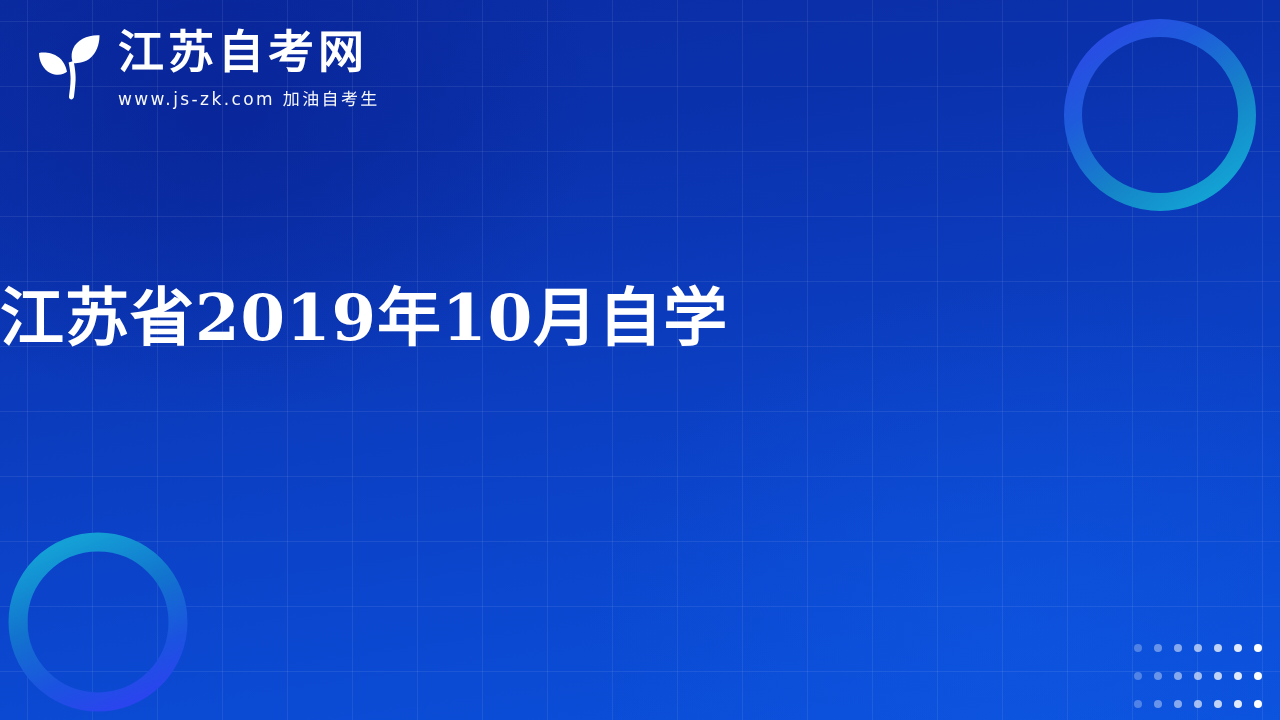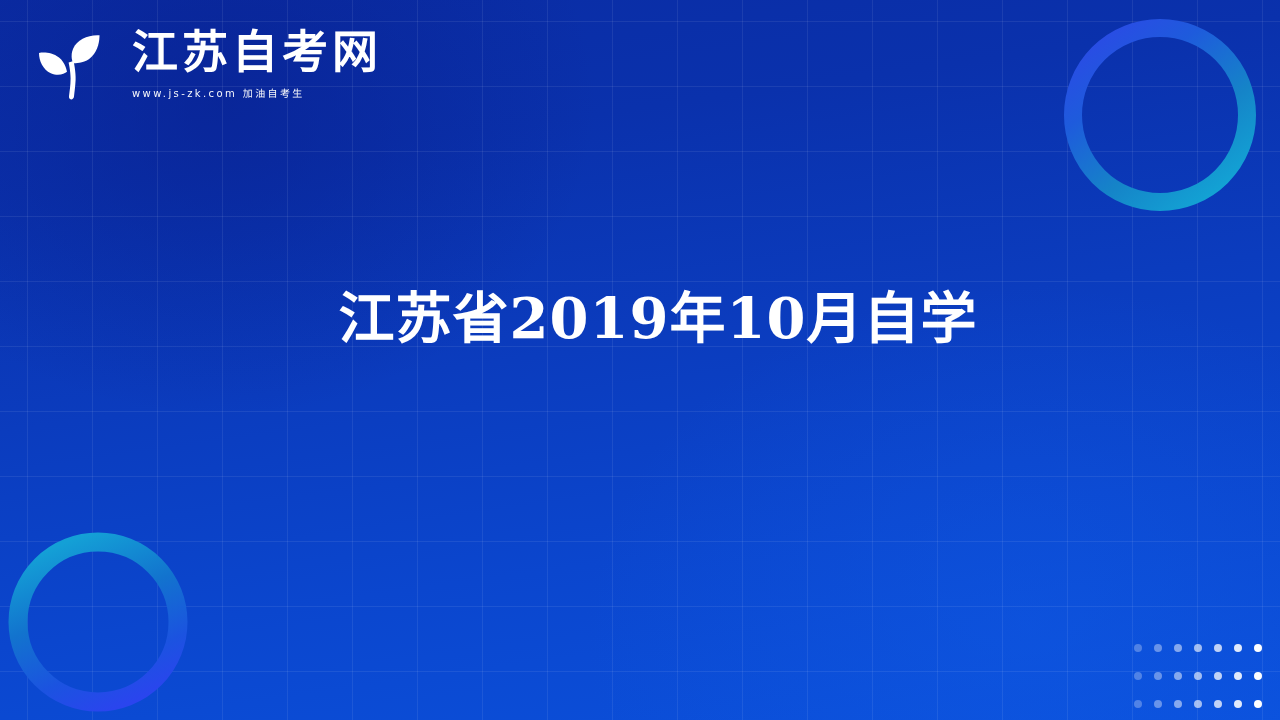--- a/index.html
+++ b/index.html
@@ -100,21 +100,21 @@
     background: #ffffff;
   }
 
   
   .logo-block {
     position: absolute;
     left: 32px;
     top: 26px;
     display: flex;
     align-items: flex-start;
-    gap: 18px;
+    gap: 4px;
   }
   .logo-mark { width: 82px; height: 82px; flex: 0 0 auto; margin-top: 2px; }
   .logo-mark svg { display: block; }
 
   .logo-text-col {
     display: flex;
     flex-direction: column;
     align-items: flex-start;
     padding-top: 2px;
   }
@@ -126,42 +126,40 @@
     font-weight: 700;
     line-height: 1.05;
     letter-spacing: 4px;
     white-space: nowrap;
   }
 
   .logo-tagline {
     margin-top: 9px;
     color: #ffffff;
     font-family: "DejaVu Sans", "Liberation Sans", sans-serif;
-    font-size: 10px;
+    font-size: 17px;
     font-weight: 500;
     letter-spacing: 2.4px;
     white-space: nowrap;
     opacity: 0.97;
   }
 
   
   .headline {
     position: absolute;
     left: 0;
     right: 0;
     top: 272px;
-    text-align: center;
     color: #ffffff;
     font-family: "DejaVu Serif", "Liberation Serif", serif;
     font-weight: 700;
-    font-size: 56px;
+    font-size: 64px;
     line-height: 92px;
     letter-spacing: 1px;
     white-space: nowrap;
-    padding-left: 36px;
   }
   .headline .line { display: block; }
 </style>
 </head>
 <body>
 
 <div id="stage">
 
   <div class="glow-tl"></div>
   <div class="glow-br"></div>

